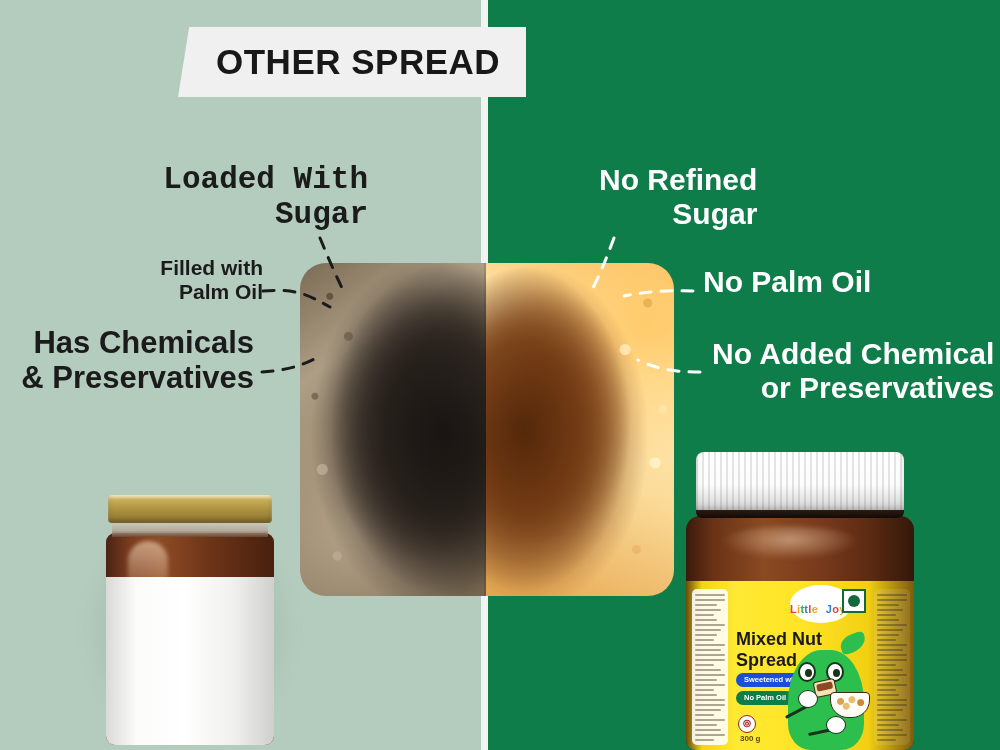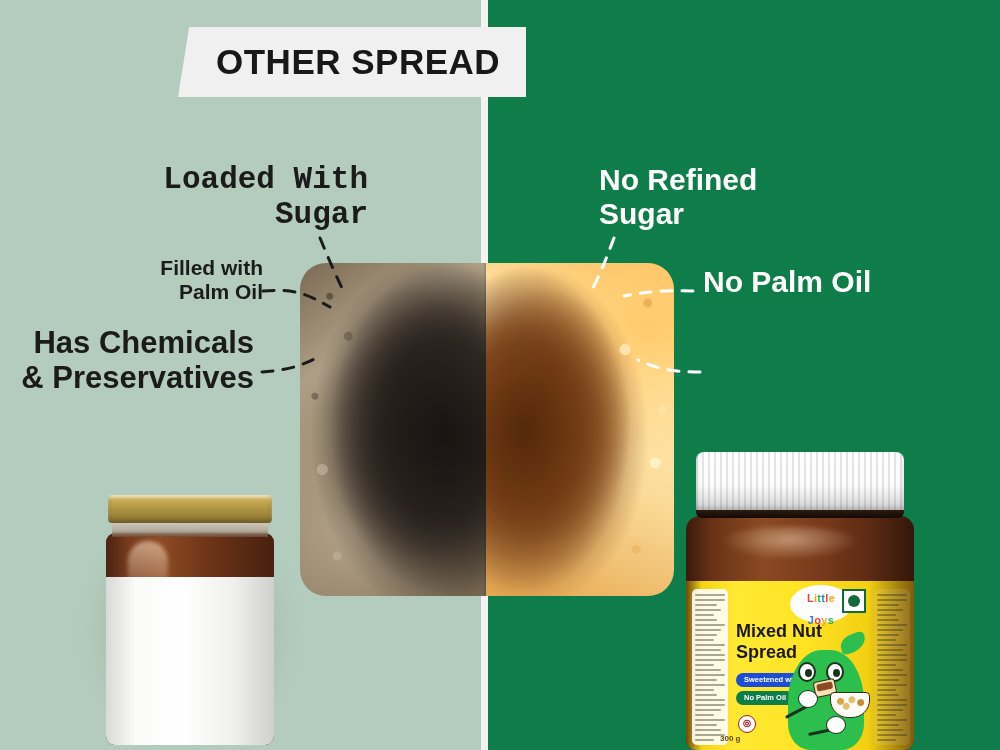--- a/index.html
+++ b/index.html
@@ -32,21 +32,21 @@
   #banner-our {
     left:503px; top:48px; height:59px; padding:0 30px 0 26px;
     background:#fcd913; color:#0f7d4a; font-size:31px;
     clip-path:polygon(0 0, 100% 0, 92% 100%, 0 100%);
     box-shadow:5px 5px 8px rgba(6,50,30,.30);
   }
 
   
   .label { position:absolute; font-weight:bold; line-height:1.12; white-space:pre-line; }
   .label.dark  { color:#1b1b1b; text-align:right; }
-  .label.light { color:#ffffff; text-align:left; }
+  .label.light { color:#ffffff; text-align:right; }
   #lbl-sugar      { right:631px; top:163px; font-size:31px;font-family:Liberation Mono, monospace; }
   #lbl-palm       { right:736px; top:256px; font-size:21px;margin-left:32px; }
   #lbl-chem       { right:745px; top:326px; font-size:31px; }
   #lbl-nosugar    { left:599px; top:163px; font-size:30px; }
   #lbl-nopalm     { left:703px; top:265px; font-size:30px; }
   #lbl-nochem     { left:712px; top:337px; font-size:30px; }
 
   
   #leaders { position:absolute; inset:0; width:1000px; height:750px; pointer-events:none; }
 
@@ -174,56 +174,56 @@
   .lbl-sidepanel.right { right:4px; background:rgba(255,255,255,.10); }
   .fineprint { position:absolute; left:3px; right:3px; top:5px;
                display:flex; flex-direction:column; gap:3px; }
   .fineprint i { display:block; height:2px; background:rgba(60,50,30,.42); border-radius:1px; }
   .fineprint i:nth-child(3n)  { width:74%; }
   .fineprint i:nth-child(4n)  { width:88%; }
   .fineprint i:nth-child(5n)  { width:62%; }
 
   #logo-blob {
     position:absolute; left:104px; top:4px; width:62px; height:38px; border-radius:50%;
-    background:#ffffff; display:flex; align-items:center; justify-content:center;
-    flex-direction:column; line-height:1;
+    background:#ffffff; display:flex; align-items:center; justify-content:space-between;
+    flex-direction:row; line-height:1;
   }
   #logo-blob .l1, #logo-blob .l2 { font-size:11px; font-weight:bold; letter-spacing:.3px; }
   #logo-blob .l1 span:nth-child(1){color:#e8403a;} #logo-blob .l1 span:nth-child(2){color:#f2a51c;}
   #logo-blob .l1 span:nth-child(3){color:#2bb24c;} #logo-blob .l1 span:nth-child(4){color:#2f7fd4;}
   #logo-blob .l1 span:nth-child(5){color:#e8403a;} #logo-blob .l1 span:nth-child(6){color:#f2a51c;}
   #logo-blob .l2 span:nth-child(1){color:#2f7fd4;} #logo-blob .l2 span:nth-child(2){color:#e8403a;}
   #logo-blob .l2 span:nth-child(3){color:#f2a51c;} #logo-blob .l2 span:nth-child(4){color:#2bb24c;}
 
   #veg-mark {
     position:absolute; right:48px; top:8px; width:24px; height:24px;
     border:2px solid #14693a; background:#ffffff;
     display:flex; align-items:center; justify-content:center;
   }
   #veg-mark .dot { width:12px; height:12px; border-radius:50%; background:#14693a; }
 
   #product-name {
-    position:absolute; left:50px; top:40px; width:124px;
+    position:absolute; left:50px; top:48px; width:124px;
     color:#1a1a1a; font-size:18px; font-weight:bold; line-height:1.14; white-space:pre-line;
   }
   .pill {
     position:absolute; left:50px; border-radius:9px; color:#ffffff;
     font-size:7.5px; font-weight:bold; padding:3px 8px; white-space:nowrap;
   }
   #pill-jaggery { top:92px; background:#1d4ed8; }
   #pill-nopalm  { top:110px; background:#0f7d4a; }
 
   #fssai {
     position:absolute; left:52px; top:134px; width:18px; height:18px; border-radius:50%;
     background:#ffffff; border:1.6px solid #9c1c1c;
     display:flex; align-items:center; justify-content:center;
     color:#9c1c1c; font-size:10px; font-weight:bold;
   }
   #net-weight {
-    position:absolute; left:34px; top:154px; color:#5a4a10; font-size:8px; font-weight:bold;
+    position:absolute; left:54px; top:154px; color:#5a4a10; font-size:8px; font-weight:bold;
   }
 
   
   #mascot { position:absolute; right:42px; bottom:0; width:92px; height:112px; }
   #mascot .blob {
     position:absolute; left:8px; bottom:0; width:76px; height:100px;
     background:#2dbf4e; border-radius:44% 44% 30% 30% / 52% 52% 26% 26%;
   }
   #mascot .tuft {
     position:absolute; right:6px; top:-4px; width:26px; height:18px; background:#2dbf4e;
@@ -299,20 +299,22 @@
   <div class="label dark" id="lbl-sugar">Loaded With
 Sugar</div>
   <div class="label dark" id="lbl-palm">Filled with
 Palm Oil</div>
   <div class="label dark" id="lbl-chem">Has Chemicals
 &amp; Preservatives</div>
 
   <div class="label light" id="lbl-nosugar">No Refined
 Sugar</div>
   <div class="label light" id="lbl-nopalm">No Palm Oil</div>
+  <div class="label light" id="lbl-nochem">No Added Chemical
+or Preservatives</div>
 
   <div id="jar-other">
     <div class="shadow"></div>
     <div class="glass"></div>
     <div class="gloss"></div>
     <div class="neck"></div>
     <div class="lid"></div>
     <div class="paper"></div>
   </div>
 

